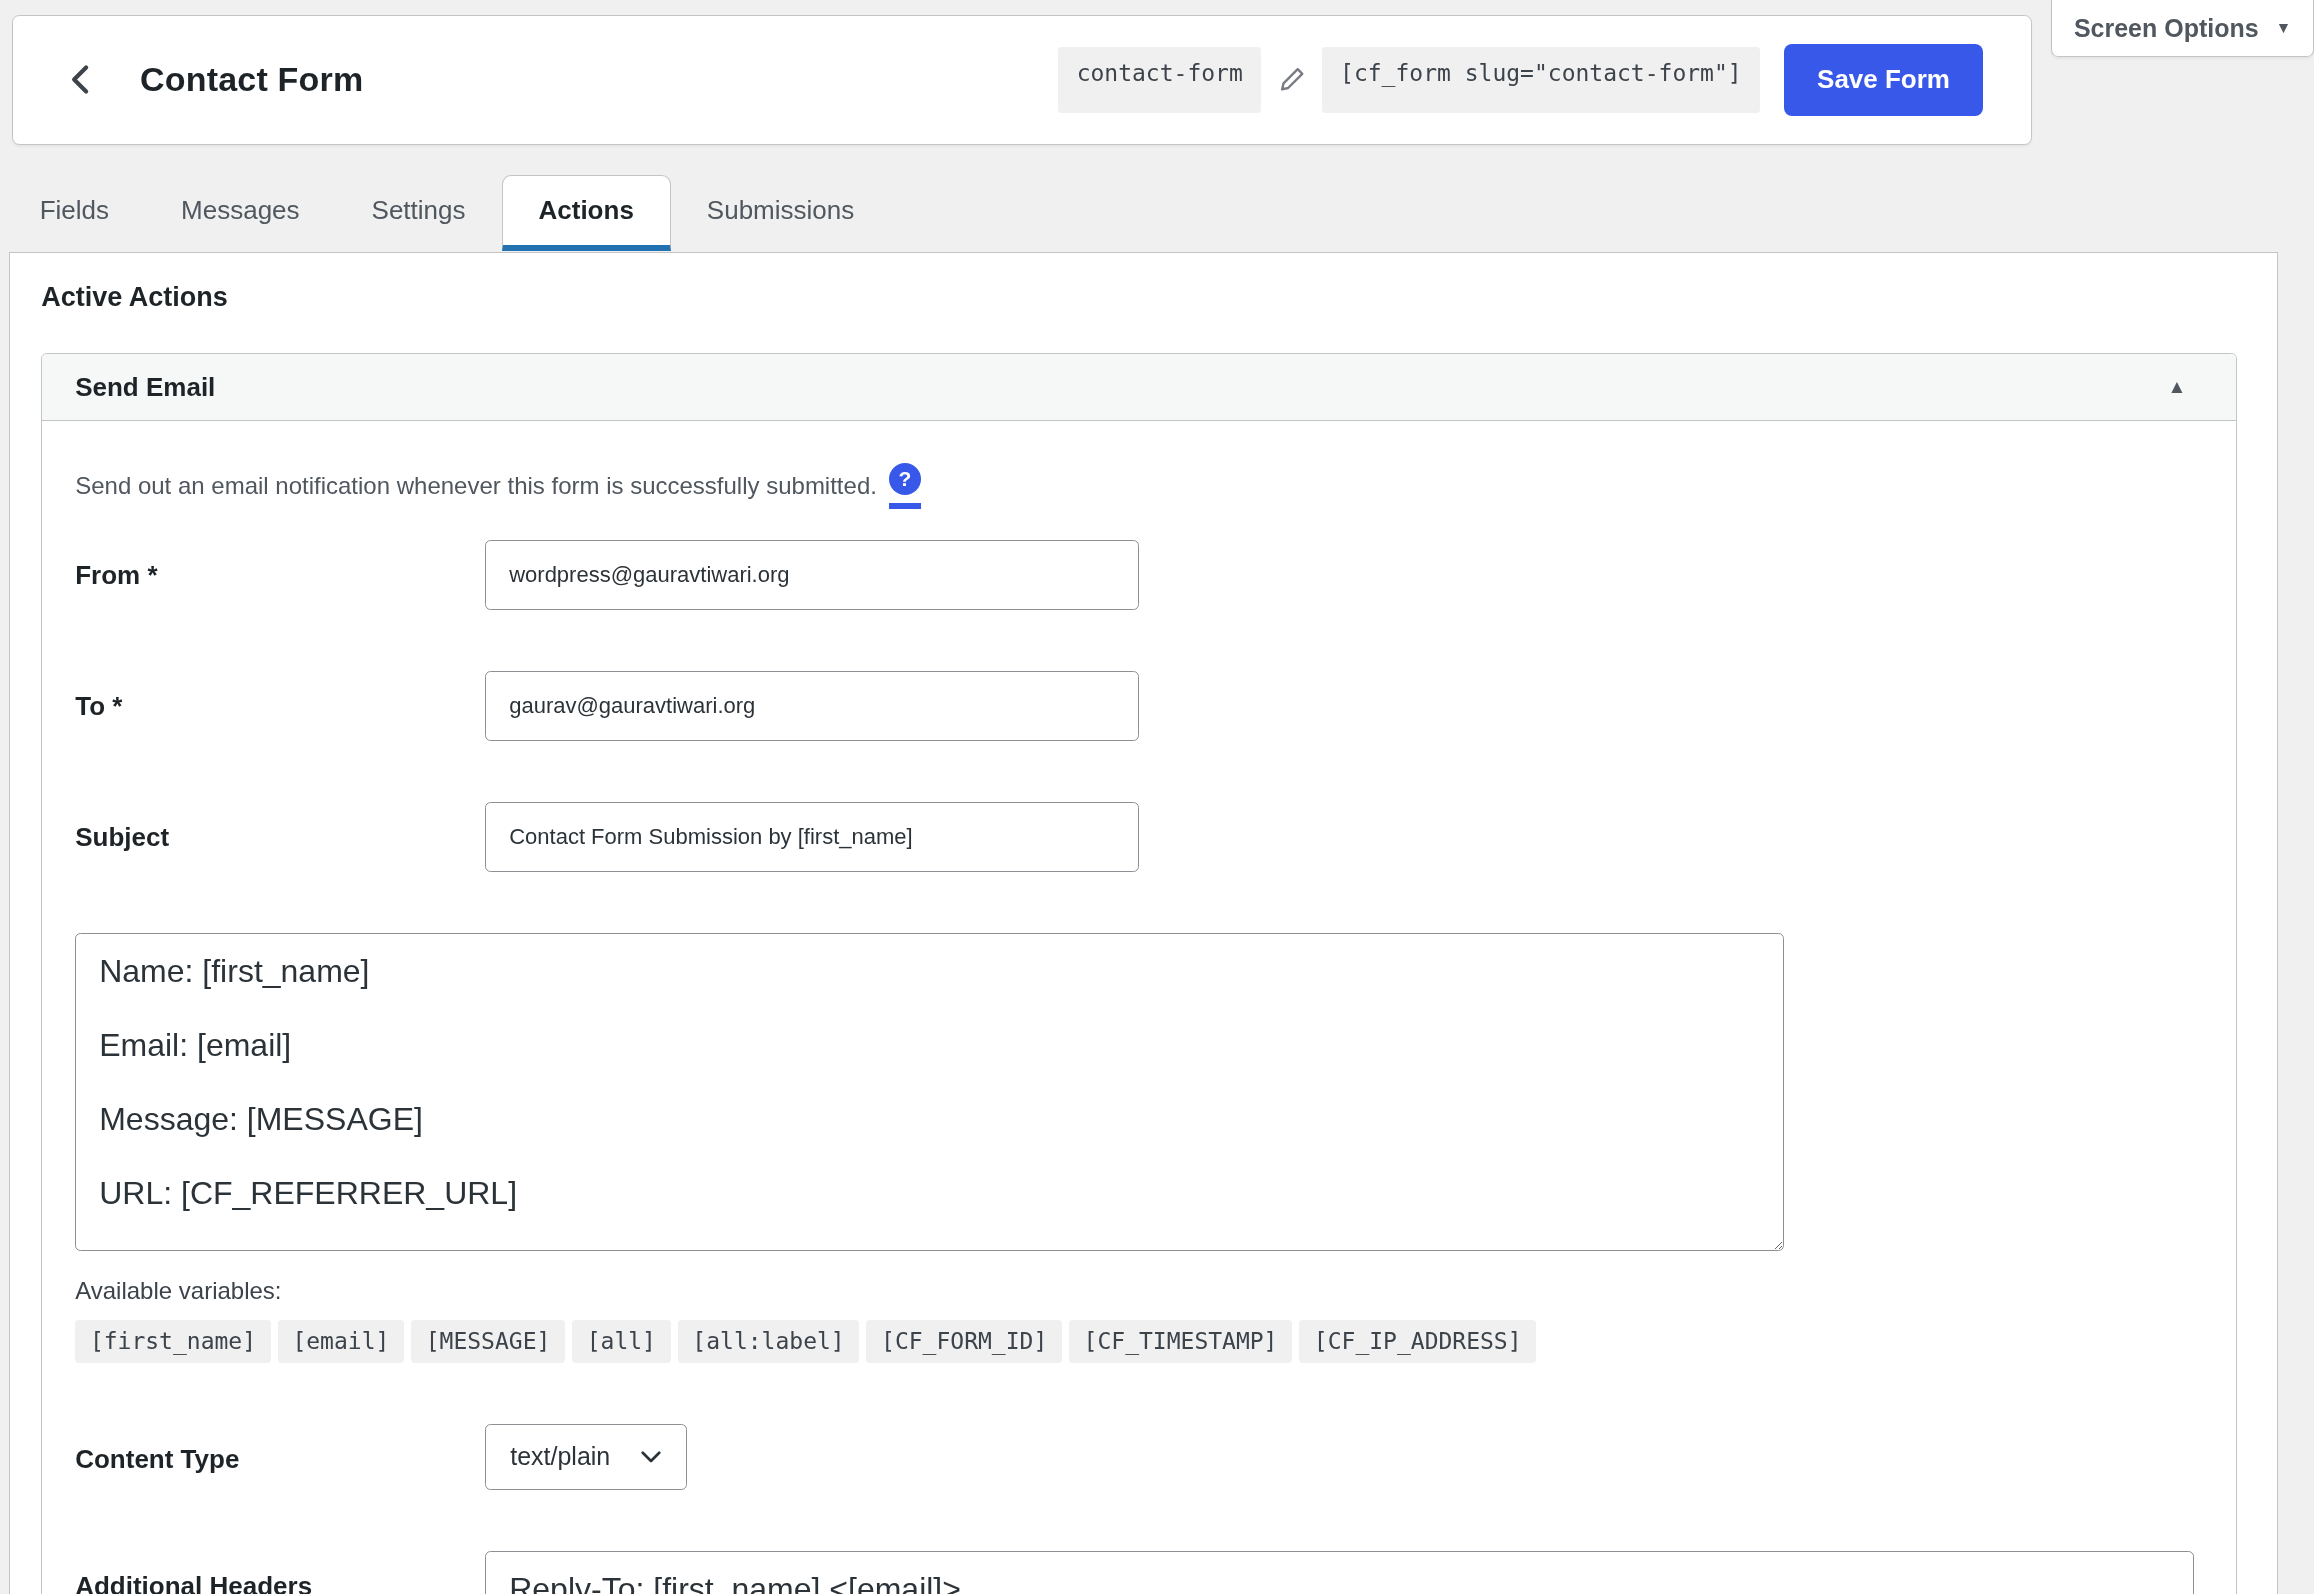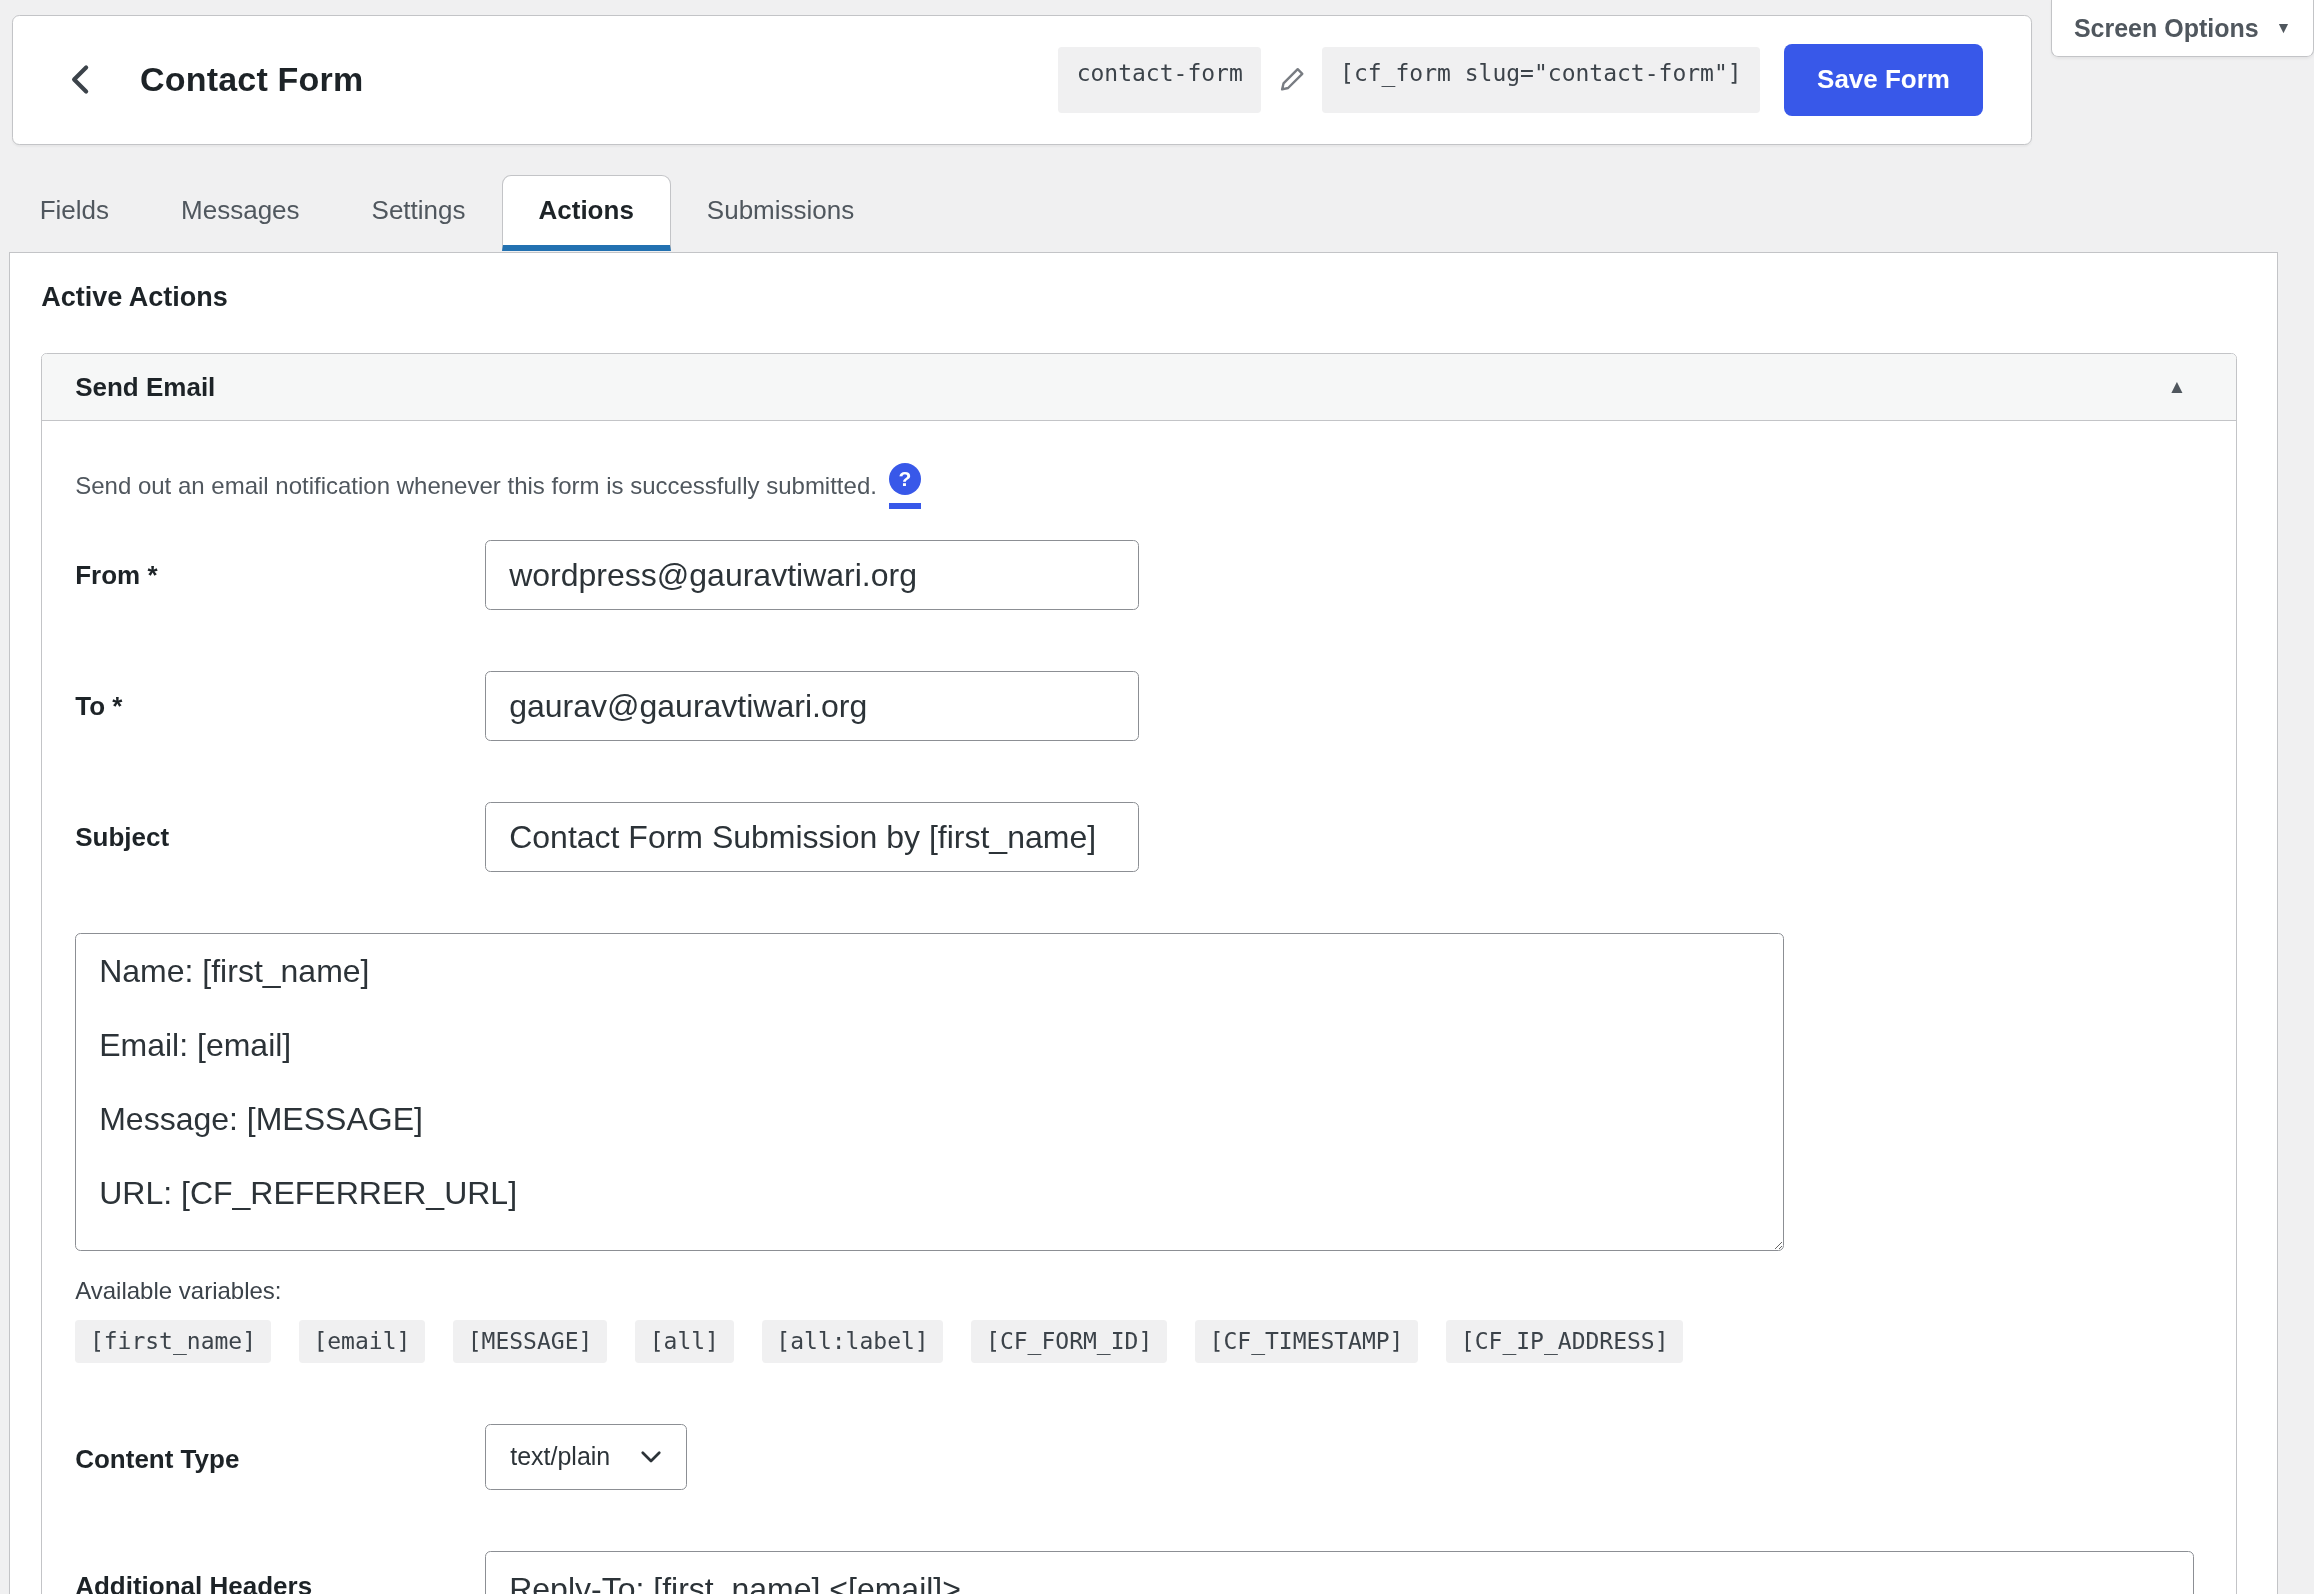--- a/index.html
+++ b/index.html
@@ -88,33 +88,33 @@
     width: 32px; height: 32px; border-radius: 50%; background: #3858e9;
     color: #fff; font-size: 21px; font-weight: 700;
   }
 
   .field-row { display: flex; align-items: flex-start; margin-bottom: 61px; }
   .field-row:last-child { margin-bottom: 0; }
   .field-label { width: 410px; flex: 0 0 410px; padding-top: 20px; font-size: 26px; font-weight: 700; color: #1d2327; }
 
   .text-input {
     width: 654px; height: 70px; border: 1.8px solid #8c8f94; border-radius: 5.5px;
-    font-size: 32px; color: #2c3338; padding: 0 23px; font-family: inherit;
+    font-size: 22px; color: #2c3338; padding: 0 23px; font-family: inherit;
     background: #fff; outline: none;
   }
   .area {
     border: 1.8px solid #8c8f94; border-radius: 5.5px; background: #fff;
     font-size: 32px; color: #2c3338; font-family: inherit; line-height: 37px;
     padding: 19px 23px; resize: vertical; outline: none; display: block;
   }
   .message-area { width: 1709px; height: 318px; }
   .headers-area { width: 1709px; height: 169px; }
 
   .vars-label { margin-top: 26px; font-size: 24px; color: #3c434a; }
-  .vars-chips { margin-top: 14.7px; display: flex; gap: 28px; flex-wrap: wrap; }
+  .vars-chips { margin-top: 14.7px; display: flex; gap: 7px; flex-wrap: wrap; }
   .var-chip {
     background: #f0f0f1; color: #3c434a; border-radius: 3.7px;
     font-size: 23px; padding: 8.3px 14.7px; cursor: pointer; white-space: nowrap;
   }
 
   .select-box {
     display: inline-flex; align-items: center; gap: 30px; height: 66px;
     border: 1.8px solid #8c8f94; border-radius: 5.5px; background: #fff;
     padding: 0 24px; font-size: 25px; color: #2c3338; cursor: pointer;
   }

